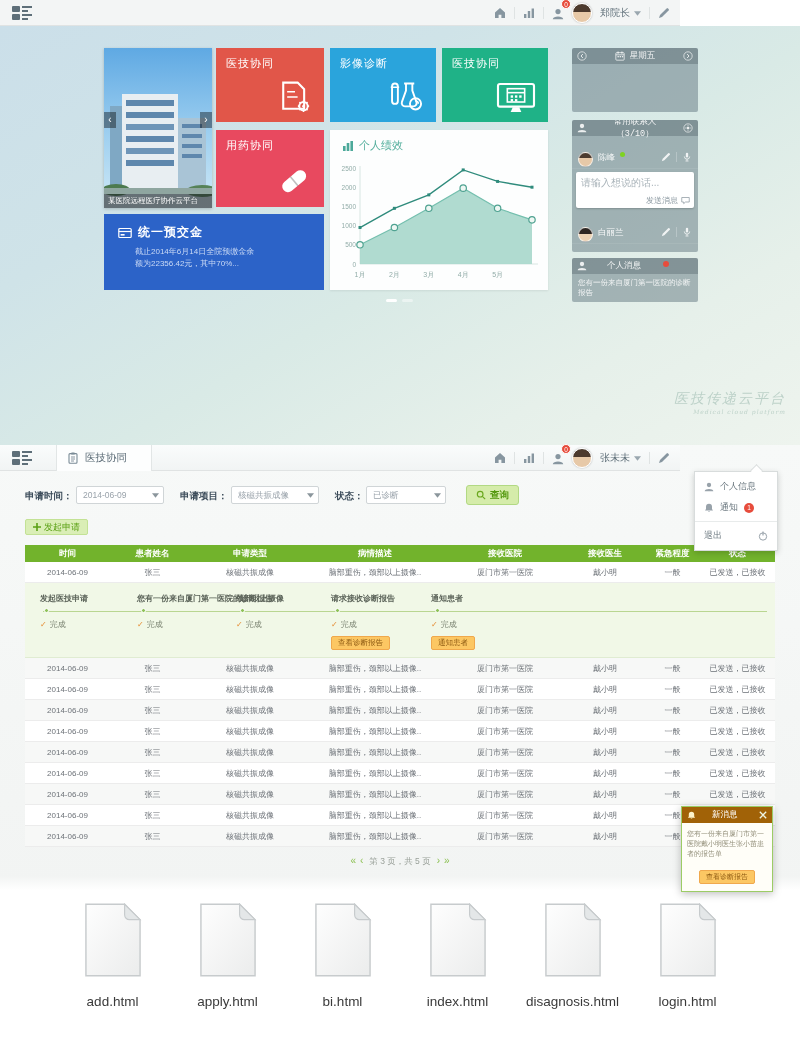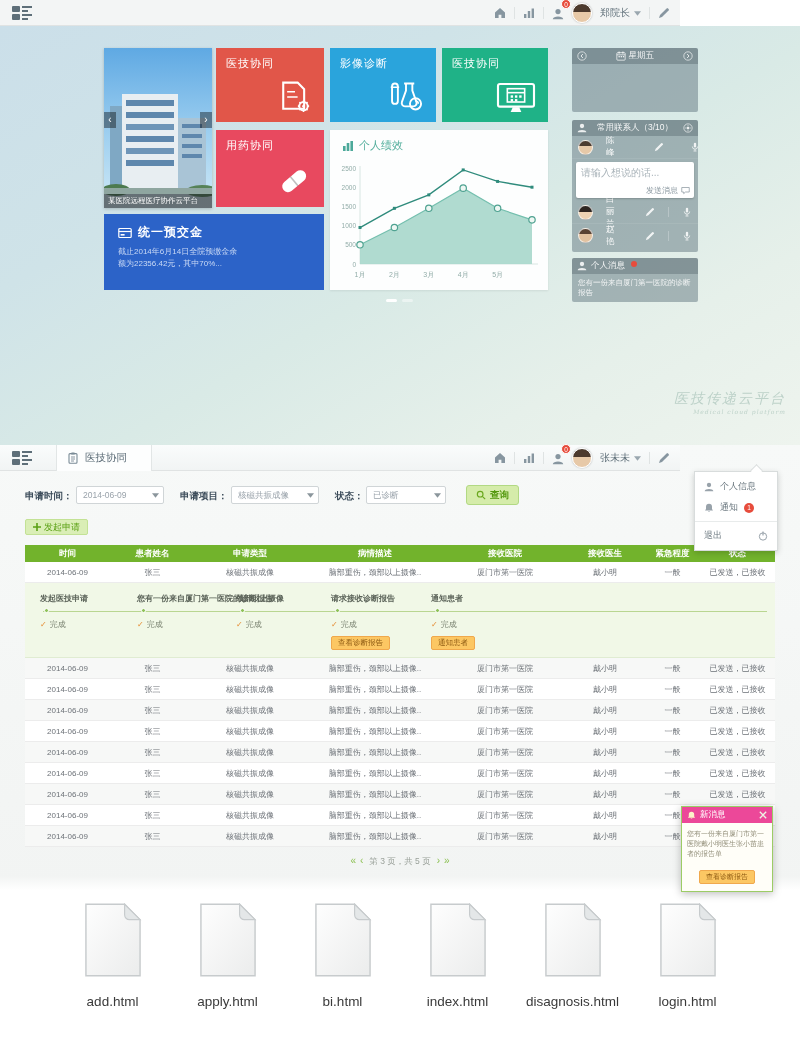--- a/index.html
+++ b/index.html
@@ -42,41 +42,41 @@
   .t-blue  { left:330px; top:22px; width:106px; height:74px; background:#2aa4dc; }
   .t-green { left:442px; top:22px; width:106px; height:74px; background:#1fb287; }
   .t-pink  { left:216px; top:104px; width:108px; height:77px; background:#e8495f; }
 
   .chartp { left:330px; top:104px; width:218px; height:160px; background:#fdfefe; box-shadow:0 1px 2px rgba(0,0,0,.08); }
   .chartp .ct { position:absolute; left:12px; top:8px; display:flex; align-items:center; gap:5px; color:#53ae9c; font-size:11px; }
   .chartp svg.main { position:absolute; left:4px; top:28px; }
 
   .banner { left:104px; top:188px; width:220px; height:76px; background:#2c63c8; color:#fff; }
   .banner .bt { position:absolute; left:14px; top:10px; font-size:12px; font-weight:bold; letter-spacing:1px; display:flex; gap:6px; align-items:center; }
-  .banner .bd { position:absolute; left:14px; top:32px; width:122px; font-size:8px; line-height:12px; color:#c9d9f5; }
+  .banner .bd { position:absolute; left:31px; top:32px; width:122px; font-size:8px; line-height:12px; color:#c9d9f5; }
   .donut { position:absolute; right:10px; top:7px; width:62px; height:62px; border-radius:50%;
     background:conic-gradient(#f0907b 0 252deg,#f6c9b8 252deg 360deg); display:flex; align-items:center; justify-content:center; }
   .donut .hole { width:38px; height:38px; border-radius:50%; background:#2c63c8; color:#fff; font-size:12px; display:flex; align-items:center; justify-content:center; }
 
   .dots { position:absolute; left:386px; top:273px; display:flex; gap:5px; }
   .dot { width:11px; height:3px; border-radius:2px; background:#fff; cursor:pointer; }
   .dot.off { opacity:.45; }
 
   
   .wid { position:absolute; left:572px; width:126px; background:rgba(93,113,123,.48); border-radius:2px; color:rgba(255,255,255,.92); overflow:hidden; }
-  .whead { height:16px; background:rgba(40,55,64,.25); display:flex; align-items:center; gap:4px; padding:0 5px; font-size:8.5px; }
+  .whead { height:16px; background:rgba(40,55,64,.25); display:flex; align-items:center; gap:20px; padding:0 5px; font-size:8.5px;font-family:Liberation Mono, monospace; }
   .w-cal { top:22px; height:64px; }
   .cal-body { position:relative; height:48px; }
   .cal-day { position:absolute; left:16px; top:4px; font-size:28px; font-weight:300; color:#fff; }
   .quickbtn { position:absolute; right:6px; top:6px; width:44px; height:36px; background:rgba(255,255,255,.14); border:1px solid rgba(255,255,255,.35); border-radius:2px; text-align:center; cursor:pointer; }
   .quickbtn .qp { margin-top:4px; color:#fff; width:10px; height:10px; }
   .quickbtn .ql { font-size:7px; color:rgba(255,255,255,.9); }
   .arc { width:10px; height:10px; color:rgba(255,255,255,.8); cursor:pointer; }
   .w-con { top:94px; height:132px; }
-  .crow { display:flex; align-items:center; gap:13px; padding:8px 6px; height:23px; border-bottom:1px solid rgba(255,255,255,.08); }
+  .crow { display:flex; align-items:flex-start; gap:5px; padding:16px 6px; height:23px; border-bottom:1px solid rgba(255,255,255,.08); }
   .av { width:15px; height:15px; border-radius:50%; border:1px solid rgba(255,255,255,.7); background:linear-gradient(180deg,#4c3c30 0%,#4c3c30 42%,#e7c9a8 42%); flex:none; }
   .av.av1 { background:linear-gradient(180deg,#2e2622 0%,#2e2622 48%,#ecd2b4 48%); }
   .av.av2 { background:linear-gradient(180deg,#5a4334 0%,#5a4334 40%,#e2c2a0 40%); }
   .cname { font-size:8.5px; }
   .odot { width:5px; height:5px; border-radius:50%; background:#7ed321; }
   .flex1 { flex:1;text-align:center; }
   .cvd { width:1px; height:10px; background:rgba(255,255,255,.25); }
   .msgbox { position:relative; margin:3px 4px; height:36px; background:#fff; border-radius:2px; box-shadow:0 1px 2px rgba(0,0,0,.2); }
   .mph { position:absolute; left:5px; top:4px; font-size:10px; color:#aab4ba; }
   .msend { position:absolute; right:4px; bottom:2px; font-size:8px; color:#8d9aa2; display:flex; align-items:center; gap:3px; cursor:pointer; }
@@ -126,21 +126,21 @@
   .sdot { position:absolute; top:25px; left:4px; width:5px; height:5px; border-radius:50%; background:#8fc25a; border:1px solid #fff; }
   .sstat { position:absolute; top:36px; left:0; font-size:8px; color:#78806f; white-space:nowrap; }
   .chk { color:#e58a2f; font-weight:bold; margin-right:3px; }
   .obtn { position:absolute; top:53px; left:0; height:14px; line-height:12px; padding:0 6px; background:#fcc763; border:1px solid #f0a84c; border-radius:2px; font-size:7.5px; color:#8d5a12; cursor:pointer; white-space:nowrap; }
 
   .pag { position:absolute; left:0; top:410px; width:800px; text-align:center; font-size:8.5px; color:#9aa19a; }
   .pag .ar { color:#8cc152; cursor:pointer; padding:0 2px; font-size:10px; }
   .pag .pt { margin:0 4px; }
 
   .popup { position:absolute; left:681px; top:361px; width:92px; background:#fffef8; border:1px solid #9ccc65; box-shadow:0 2px 8px rgba(0,0,0,.25); z-index:8; }
-  .phead { height:16px; background:#ec4899; color:#fff; display:flex; align-items:center; gap:4px; padding:0 5px; font-size:8.5px; }
+  .phead { height:16px; background:#a16207; color:#fff; display:flex; align-items:center; gap:16px; padding:0 5px; font-size:8.5px; }
   .phead .px { margin-left:auto; width:8px; height:8px; color:#eef5e4; cursor:pointer; }
   .pbody { padding:6px 5px 7px; }
   .ptext { font-size:7px; line-height:10px; color:#938f7a; }
   .pbtnw { text-align:center; margin-top:6px; }
   .pbtn { display:inline-block; height:14px; line-height:12px; padding:0 6px; background:#fcc763; border:1px solid #f0a84c; border-radius:2px; font-size:7px; color:#8d5a12; cursor:pointer; }
 
   
   .files { position:absolute; left:55px; top:890px; width:690px; height:147px; background:#fff; display:flex; }
   .filecol { flex:1; text-align:center; padding-top:12px; cursor:pointer; }
   .file-ic { width:58px; height:76px; }

